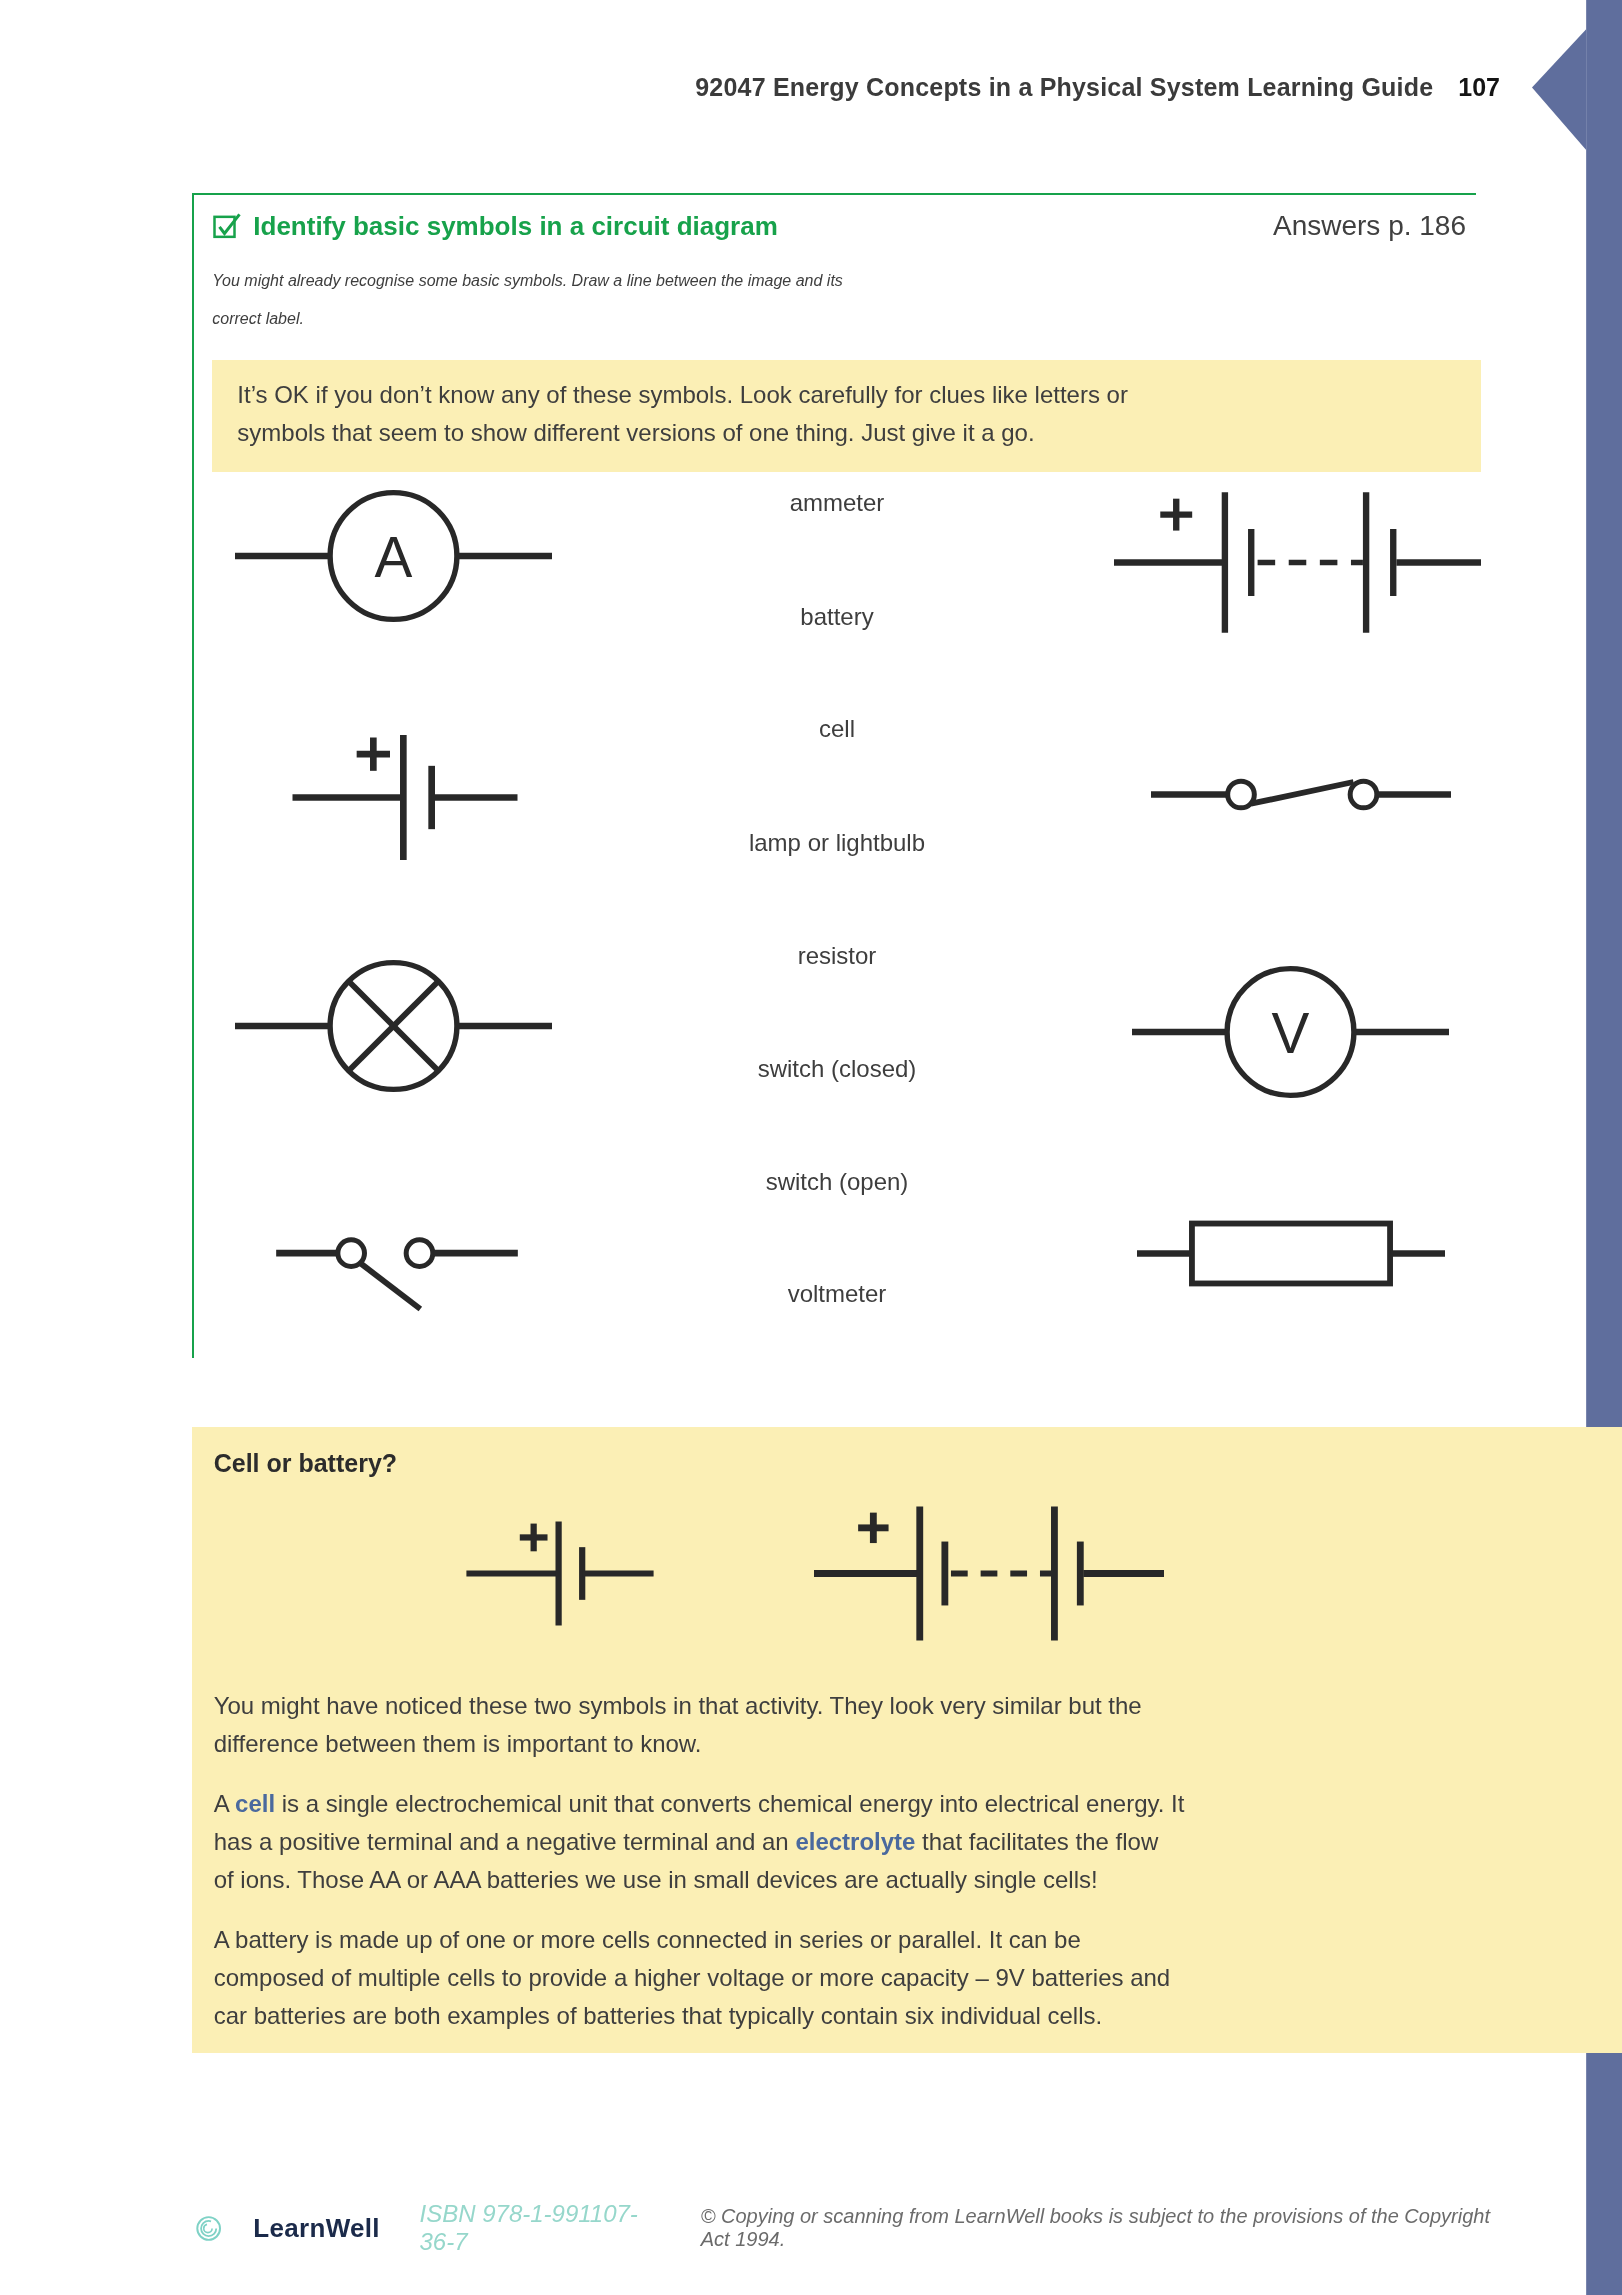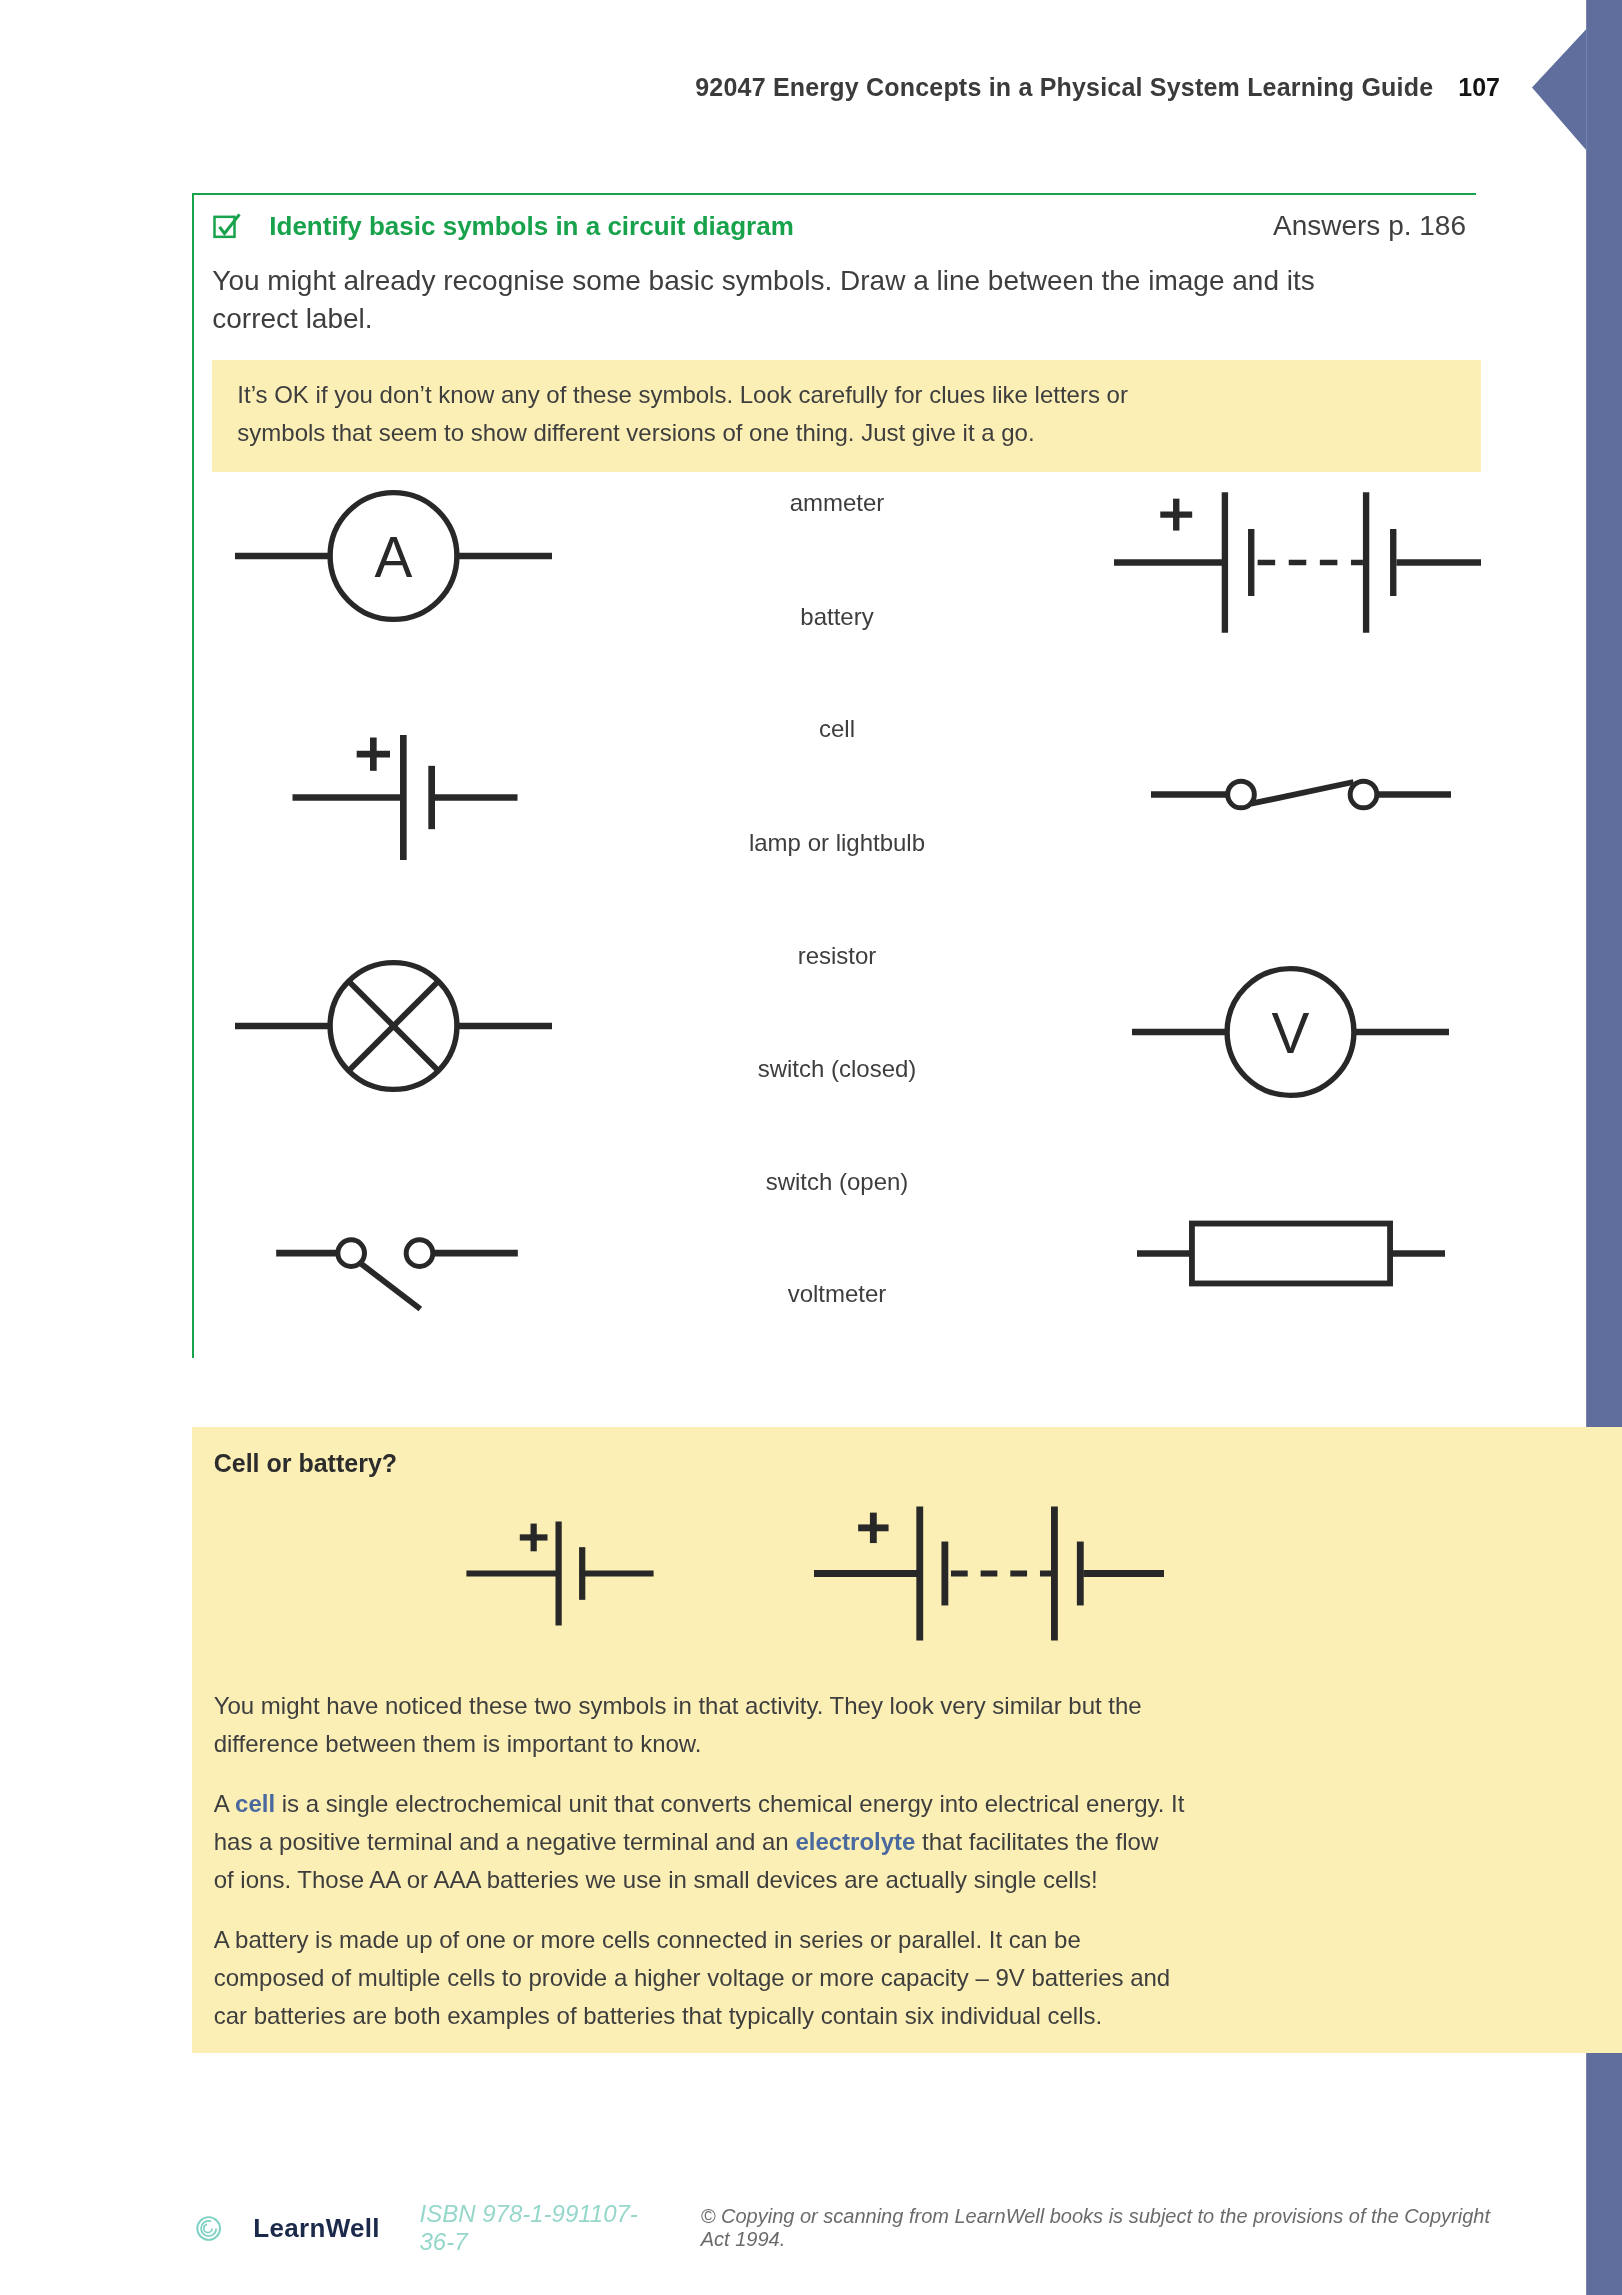--- a/index.html
+++ b/index.html
@@ -12,24 +12,24 @@
   
   .header { position:absolute; top:73px; right:122px; display:flex; align-items:baseline; gap:25px; }
   .header .htitle { font-size:25px; font-weight:bold; color:#3b3b3b; letter-spacing:0.2px; }
   .header .hpage { font-size:25px; font-weight:bold; color:#141414; }
 
   
   .activity { position:absolute; left:192px; top:193px; width:1284px; height:1165px;
               border-top:2.5px solid #17a24b; border-left:2.5px solid #17a24b; }
   .act-title-row { display:flex; justify-content:space-between; align-items:center;
                    padding:15px 10px 0 18.3px; }
-  .act-title-left { display:flex; align-items:center; gap:27px; }
+  .act-title-left { display:flex; align-items:center; gap:11px; }
   .act-title { color:#17a24b; font-size:26px; font-weight:bold; }
   .act-answers { color:#404040; font-size:28px; }
-  .act-intro { margin:20px 0 0 18.3px; width:1109px; font-size:28px; line-height:38px; color:#3e3e3e; }
+  .act-intro { margin:20px 0 0 18.3px; width:1109px; font-size:16px; line-height:38px; color:#3e3e3e;font-style:italic; }
   .hint-box { margin:21.7px 0 0 18.3px; width:1269px; background:#fbefb5;
               padding:16.7px 117px 20px 25px; font-size:24px; line-height:38px; color:#3e3e3e; }
 
   .match-area { position:absolute; left:2.5px; top:258px; width:1281px; height:907px; }
   .match-label { position:absolute; left:0; width:100%; text-align:center;
                  font-size:24px; line-height:33px; color:#3e3e3e; }
   .sym { position:absolute; }
 
   
   .info-box { position:absolute; left:192px; top:1386px; width:1528px; background:#fbefb5;

